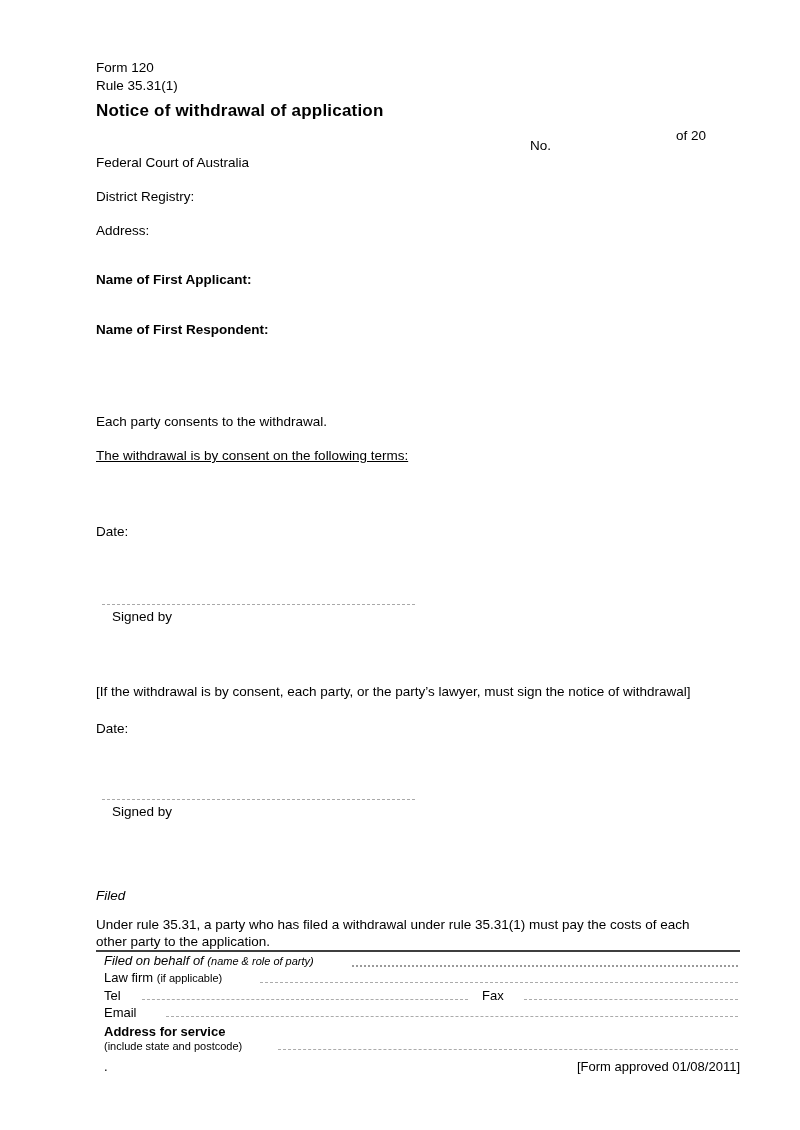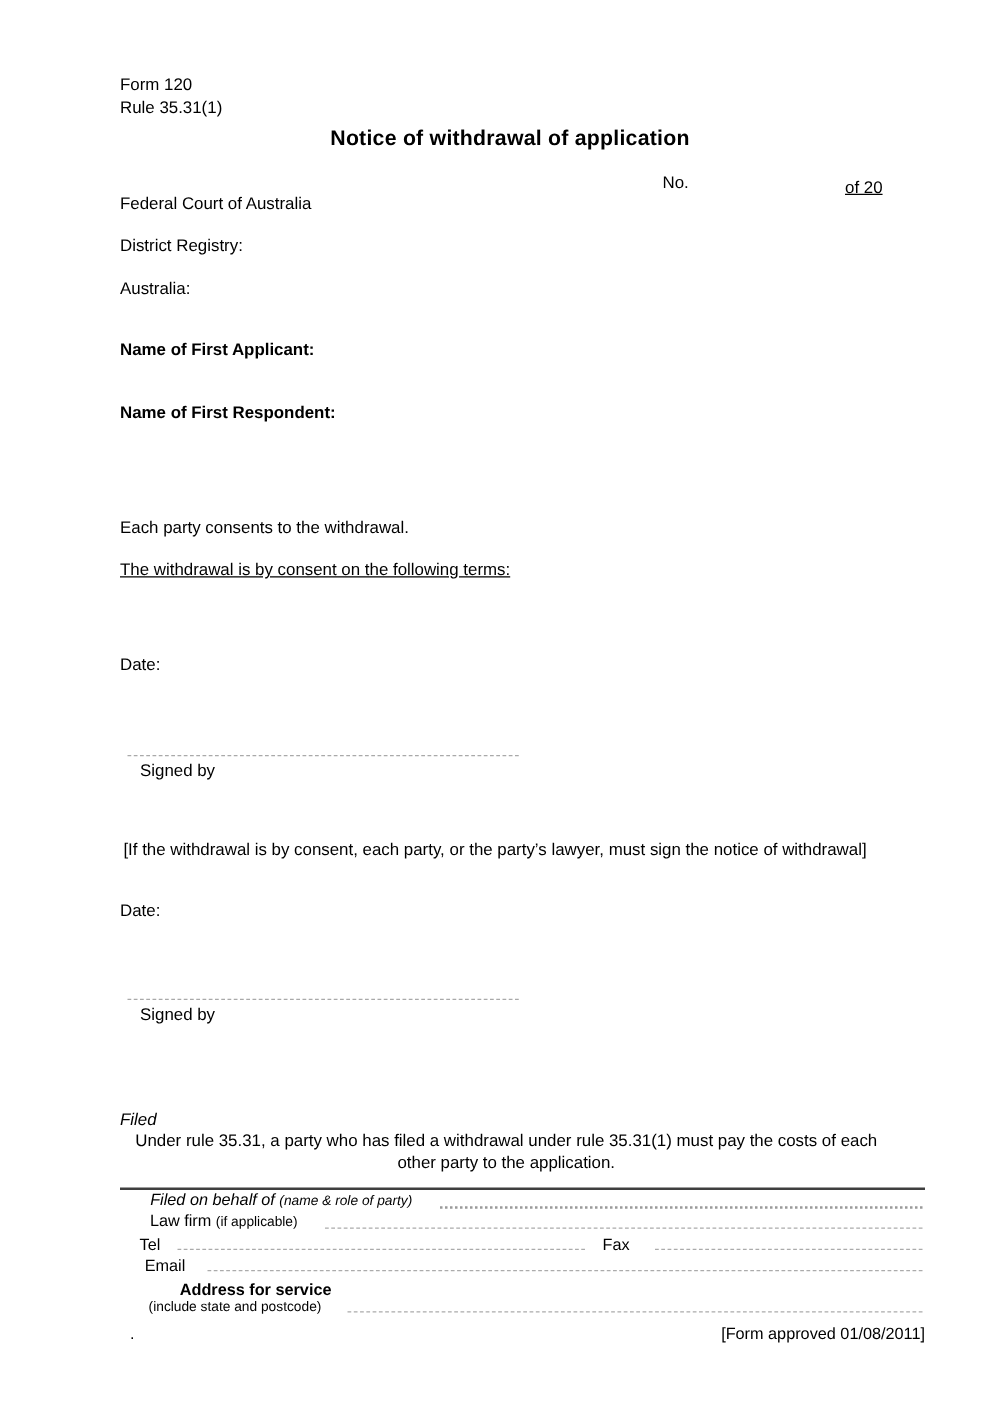--- a/index.html
+++ b/index.html
@@ -4,30 +4,30 @@
 <style>
   * { margin:0; padding:0; box-sizing:border-box; }
   html,body { background:#ffffff; }
   body {
     width:800px; height:1130px;
     font-family:"Liberation Sans", sans-serif;
     color:#000;
     position:relative;
   }
   .page { position:relative; width:800px; height:1130px; background:#fff; overflow:hidden; }
-  .abs { position:absolute;text-align:center; }
+  .abs { position:absolute; }
   .t { font-size:13.5px; line-height:16px; white-space:pre-wrap; }
   .bold { font-weight:bold; }
   .italic { font-style:italic; }
   .doc-title {
     left:96px; top:101px; width:624px;
-    text-align:center; font-size:17px; font-weight:bold; letter-spacing:0.2px;
+    text-align:left; font-size:17px; font-weight:bold; letter-spacing:0.2px;
   }
   .sig-line { border-top:1px dashed #a9a9a9; height:0; width:313px; left:102px; }
-  .wrapblock { white-space:normal; }
+  .wrapblock { white-space:normal;margin-top:12px; }
   
   .footer-table {
     left:96px; top:950px; width:644px;
     border-top:2px solid #3f3f3f;
     font-size:13px;
   }
   .frow { display:flex; align-items:flex-end; height:17px; }
   .hint { font-size:11px; }
   .fill { border-bottom:1px dashed #ababab; margin-bottom:3px; flex:1; margin-left:6px; margin-right:2px; }
   .fill.dotted { border-bottom:2px dotted #9a9a9a; margin-bottom:2px; }
@@ -46,27 +46,27 @@
 <body>
 
 <div class="page">
 
   <div class="abs t" style="left:96px; top:60px;">Form 120</div>
   <div class="abs t" style="left:96px; top:78px;">Rule 35.31(1)</div>
 
   <div class="abs doc-title">Notice of withdrawal of application</div>
 
   <div class="abs t" style="left:530px; top:138px;">No.</div>
-  <div class="abs t" style="left:676px; top:142px;text-decoration:underline;">of 20</div>
+  <div class="abs t" style="left:676px; top:128px;">of 20</div>
 
   <div class="abs t" style="left:96px; top:155px;">Federal Court of Australia</div>
 
   <div class="abs t" style="left:96px; top:189px;">District Registry:</div>
 
-  <div class="abs t" style="left:96px; top:223px;">Australia:</div>
+  <div class="abs t" style="left:96px; top:223px;">Address:</div>
 
   <div class="abs t bold" style="left:96px; top:272px;">Name of First Applicant:</div>
 
   <div class="abs t bold" style="left:96px; top:322px;">Name of First Respondent:</div>
 
 
   <div class="abs t" style="left:96px; top:414px;">Each party consents to the withdrawal.</div>
 
   <div class="abs t" style="left:96px; top:448px;text-decoration:underline;">The withdrawal is by consent on the following terms:</div>
 
@@ -107,21 +107,21 @@
       <span class="fill"></span>
     </div>
 
     <div class="frow">
       <span class="w64">Email</span>
       <span class="fill"></span>
     </div>
 
     <div class="addr-row">
       <span class="addr-label">
-        <span class="bold" style="display:block;margin-left:33px;">Address for service</span>
+        <span class="bold" style="display:block;">Address for service</span>
         <span class="hint" style="display:block;">(include state and postcode)</span>
       </span>
       <span class="fill"></span>
     </div>
 
     <div class="approval-row">
       <span class="dot">.</span>
       <span>[Form approved 01/08/2011]</span>
     </div>
 

